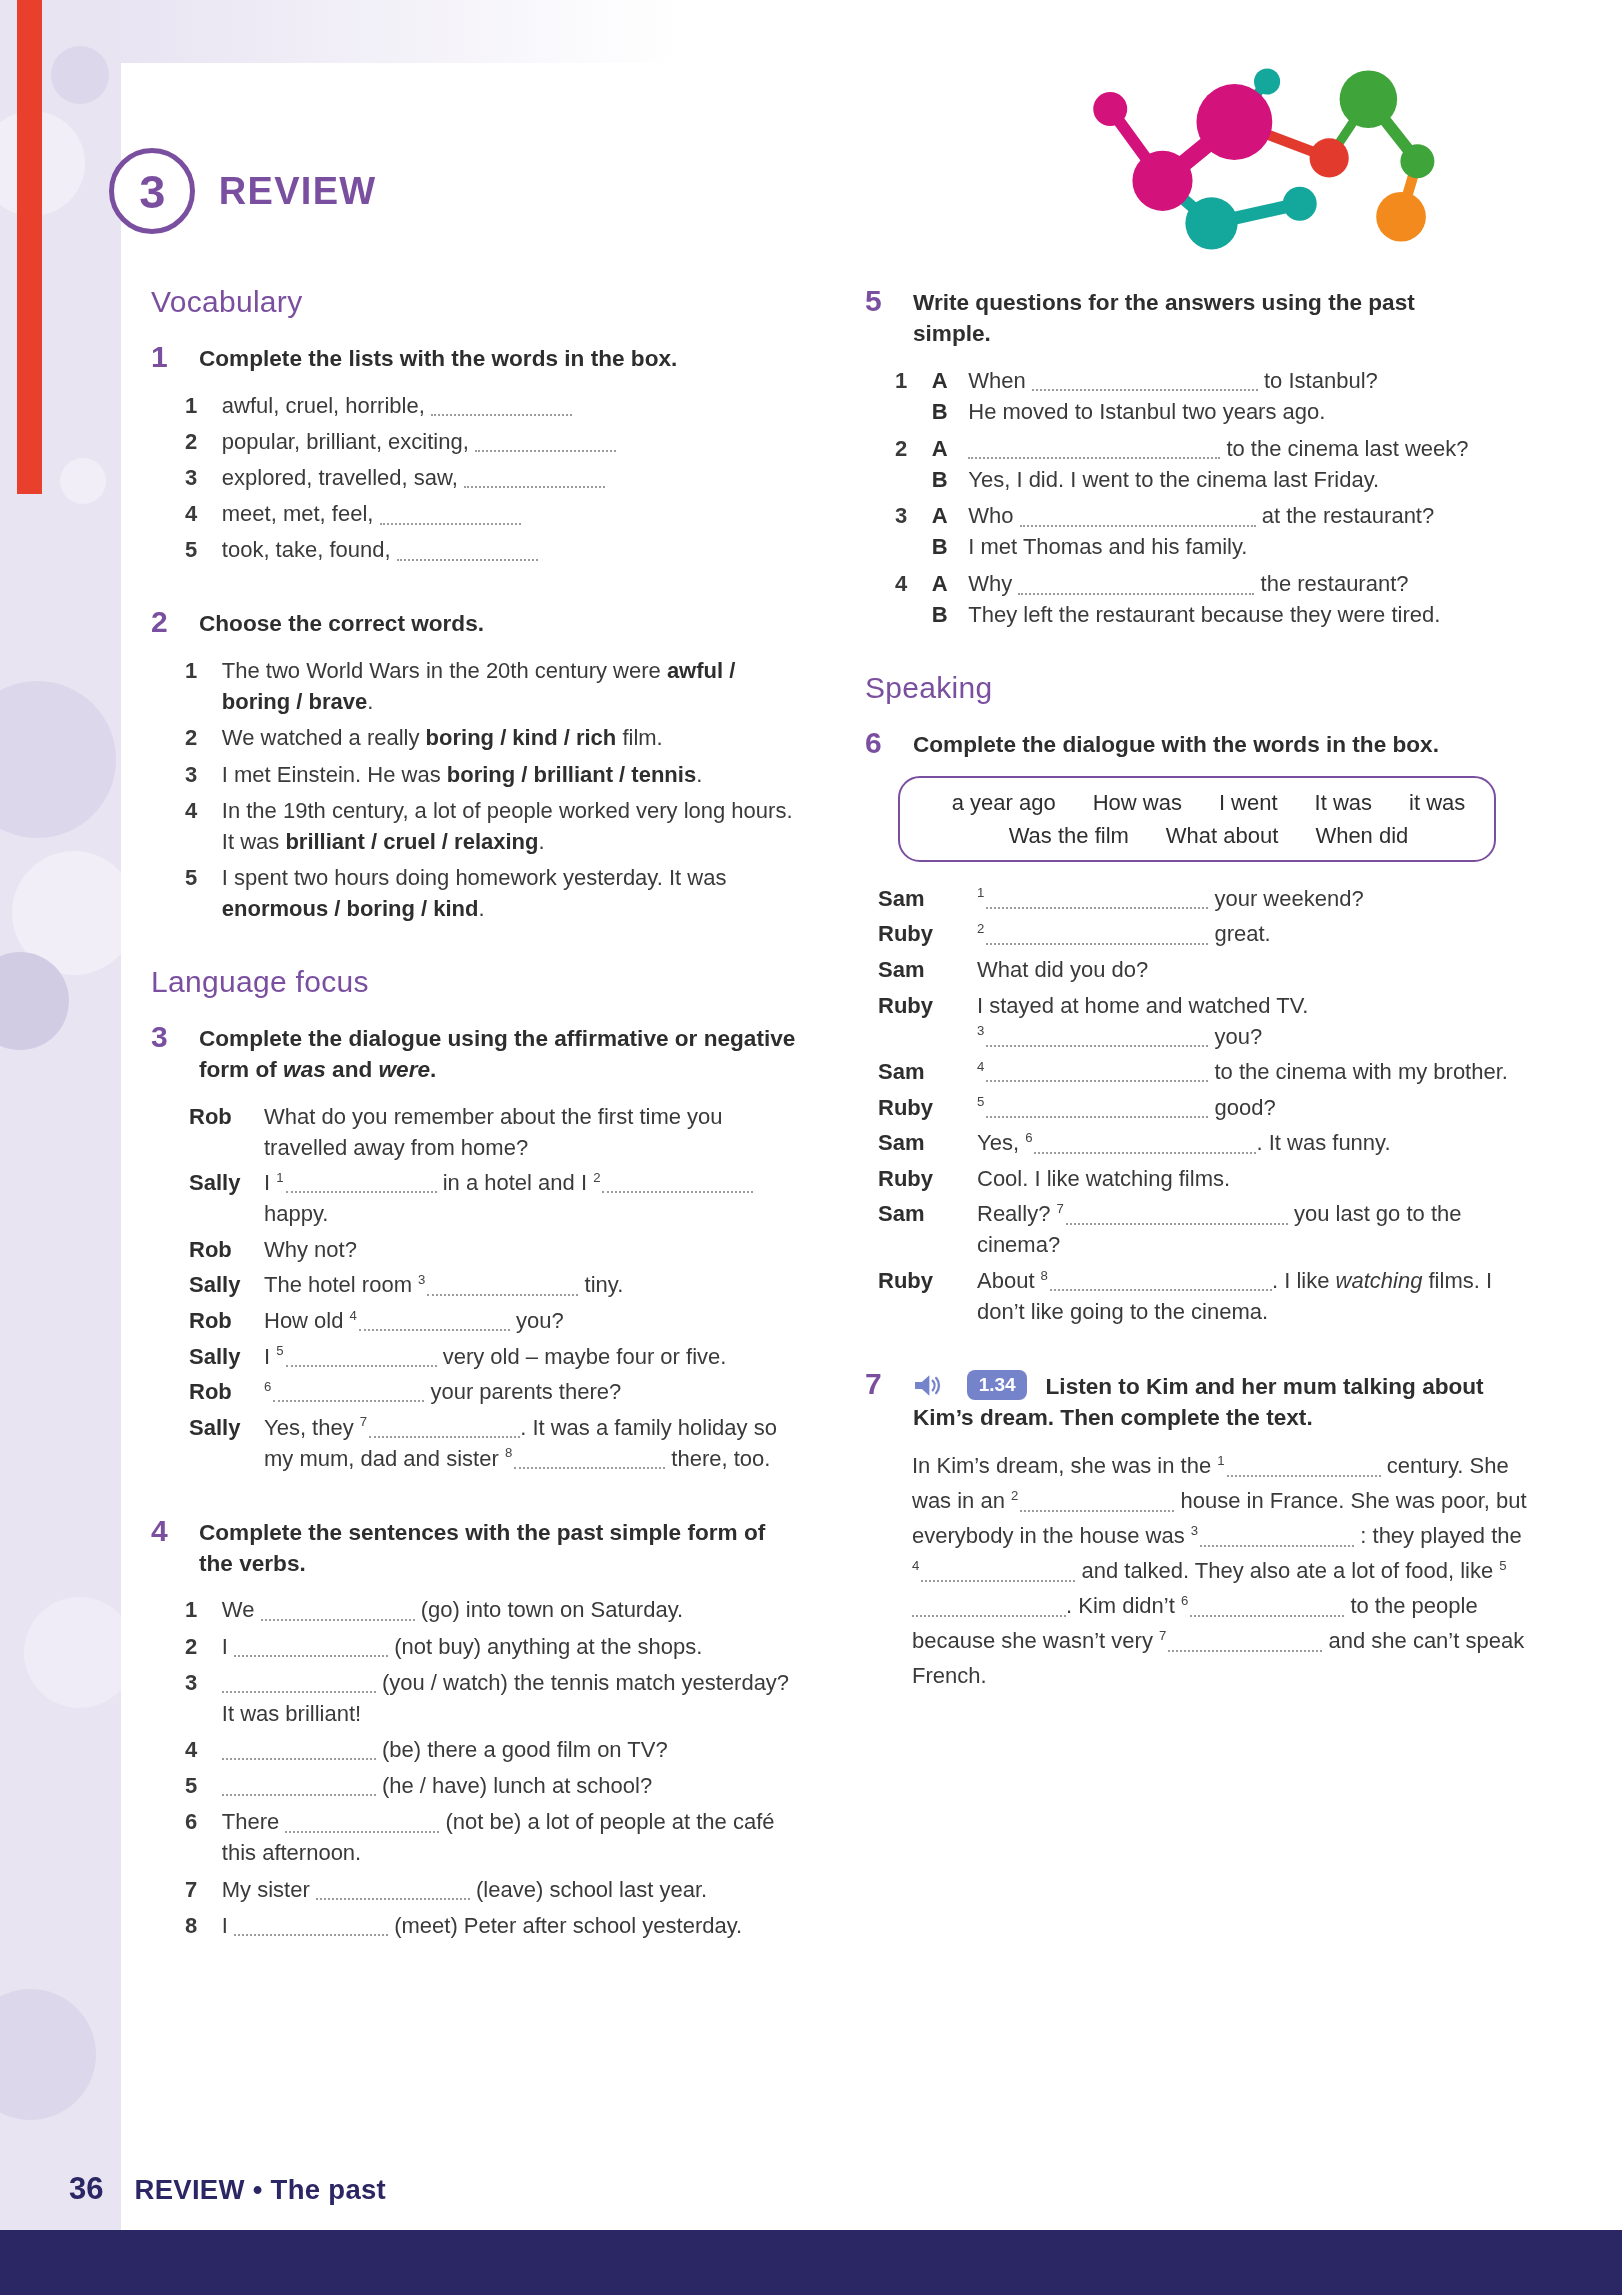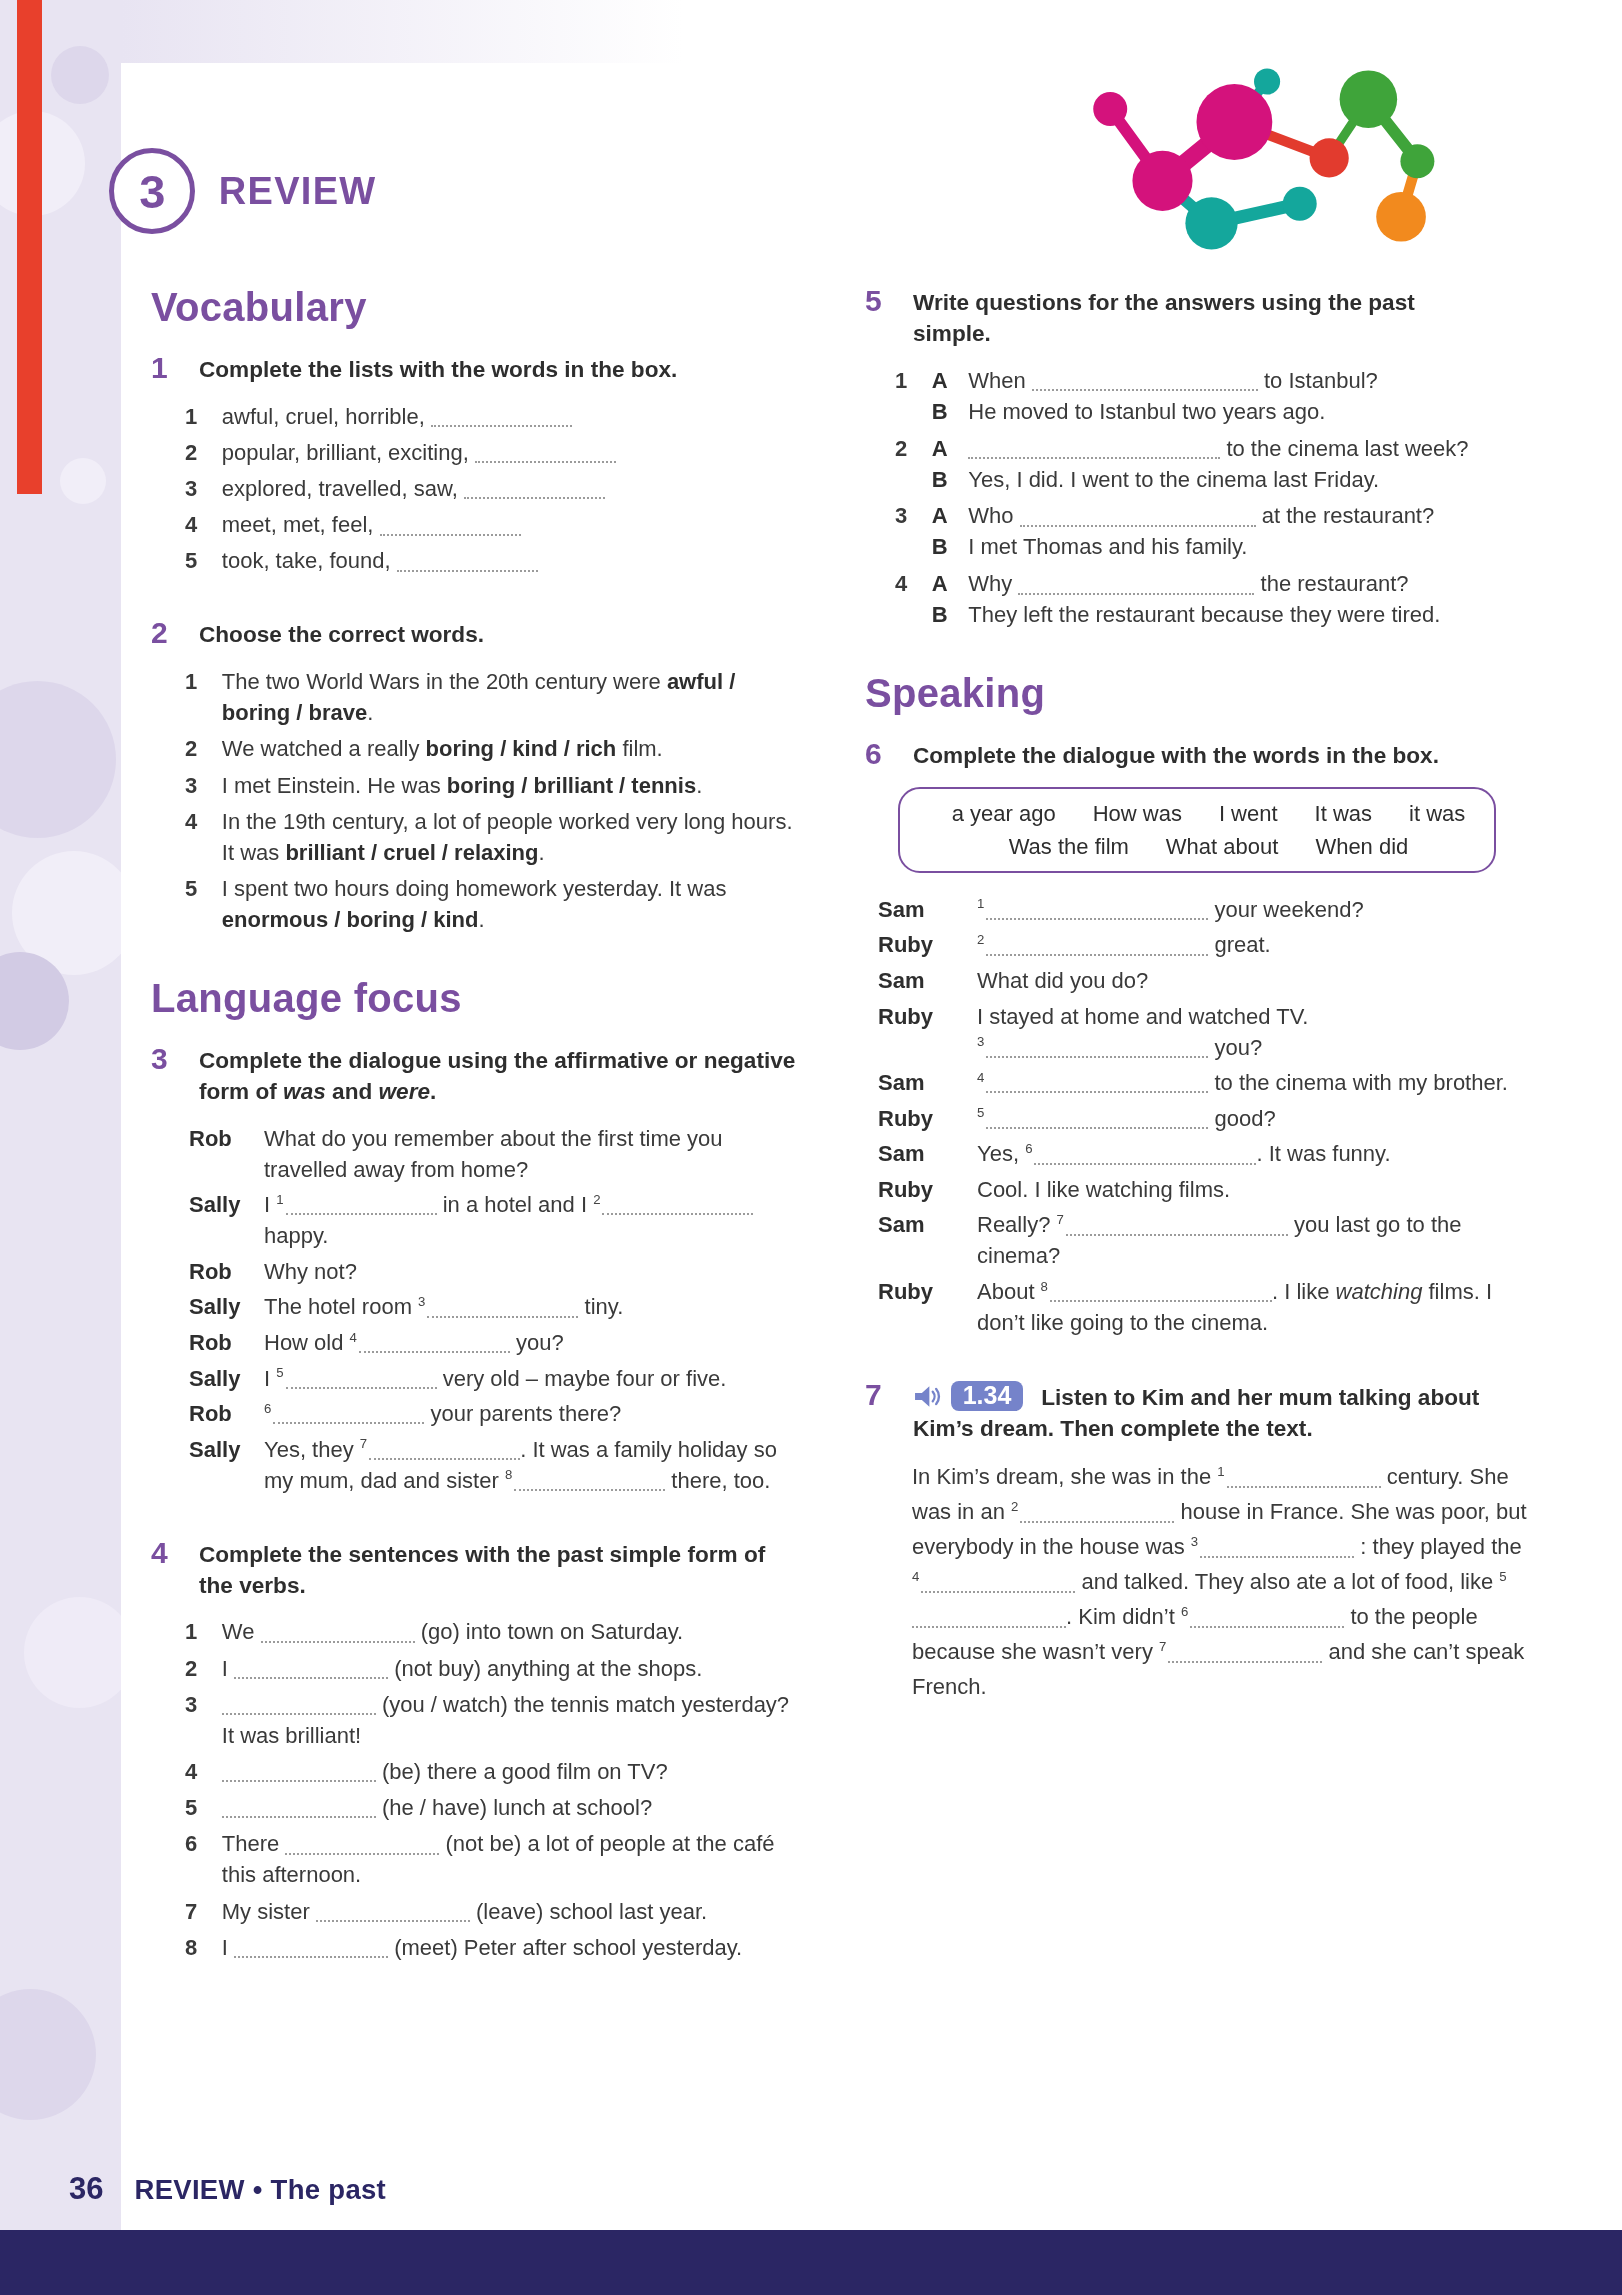--- a/index.html
+++ b/index.html
@@ -26,21 +26,21 @@
                border-radius:50%;background:#fff;display:flex;align-items:center;justify-content:center;
                font-size:47px;font-weight:700;color:var(--accent-purple,#7A4FA0);flex:none;}
   .page-title{font-size:38px;font-weight:700;color:var(--accent-purple,#7A4FA0);
               letter-spacing:1.3px;margin:0;}
 
   
   .columns{display:flex;gap:69px;padding:51px 0 0 30px;}
   .col-left{width:645px;flex:none;}
   .col-right{width:664px;flex:none;}
 
-  .section-heading{font-size:40px;font-weight:700;color:var(--accent-purple,#7A4FA0);
+  .section-heading{font-size:30px;font-weight:400;color:var(--accent-purple,#7A4FA0);
                    margin:41px 0 22px 0;letter-spacing:0.3px;}
   .col-left .section-heading:first-child{margin-top:0;}
 
   .exercise{margin-bottom:41px;font-size:22px;line-height:31px;}
   .ex-head{display:flex;gap:17px;margin-bottom:15.7px;align-items:flex-start;}
   .ex-num{color:var(--accent-purple,#7A4FA0);font-weight:700;font-size:30px;line-height:1.05;
           width:31px;flex:none;}
   .ex-instr{font-weight:700;color:#2e2e2e;font-size:22.6px;line-height:31px;padding-top:2px;}
 
   
@@ -77,21 +77,21 @@
   .listening-text{margin:3.9px 0 0 47px;max-width:615px;line-height:35px;}
 
   
   .bold{font-weight:700;color:#2e2e2e;}
   .ital{font-style:italic;}
   .blank{display:inline-block;border-bottom:2px dotted #9b9b9b;height:.95em;vertical-align:-3.3px;}
   sup{font-size:.6em;line-height:0;color:#444;margin-right:2px;}
 
   .audio-chip{display:inline-flex;align-items:center;gap:7.9px;margin-right:11.8px;vertical-align:-3.9px;}
   .audio-pill{background:var(--audio-blue,#7583CA);color:#fff;border-radius:7.9px;
-              padding:1.3px 11.8px;font-size:25px;font-weight:700;line-height:27.5px;}
+              padding:1.3px 11.8px;font-size:19px;font-weight:700;line-height:27.5px;margin-left:16px;}
   .spk{width:30px;height:25px;}
 
   
   .footer{position:absolute;left:69px;top:2171px;display:flex;align-items:baseline;gap:31px;
           color:var(--footer-navy,#2B2664);z-index:5;}
   .pg{font-size:31px;font-weight:700;}
   .ft{font-size:27.5px;font-weight:700;letter-spacing:0.3px;}
 </style>
 </head>
 <body>

